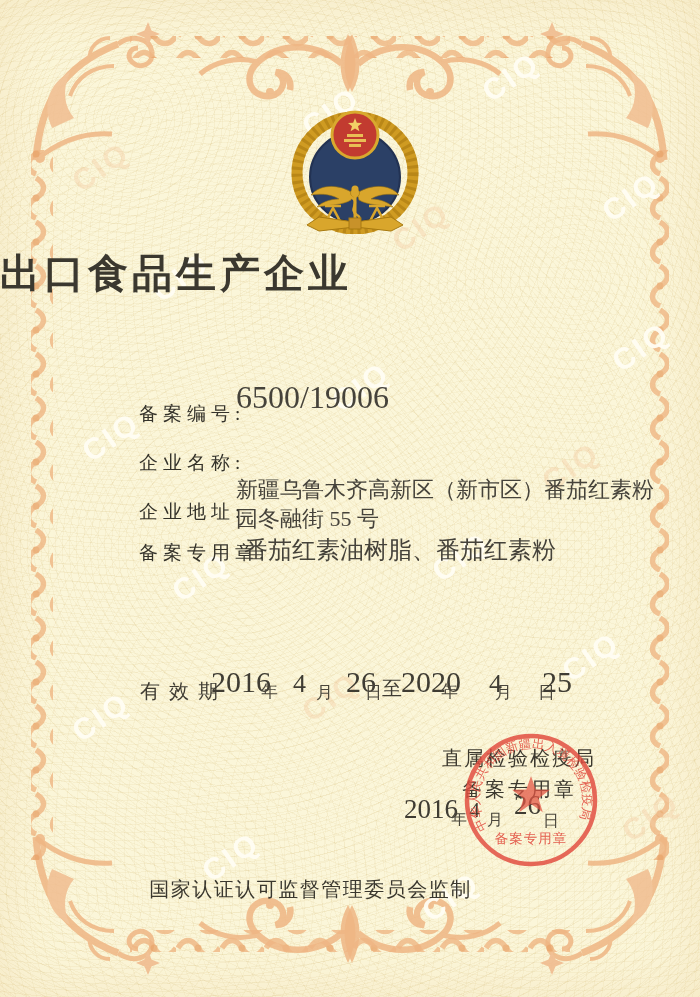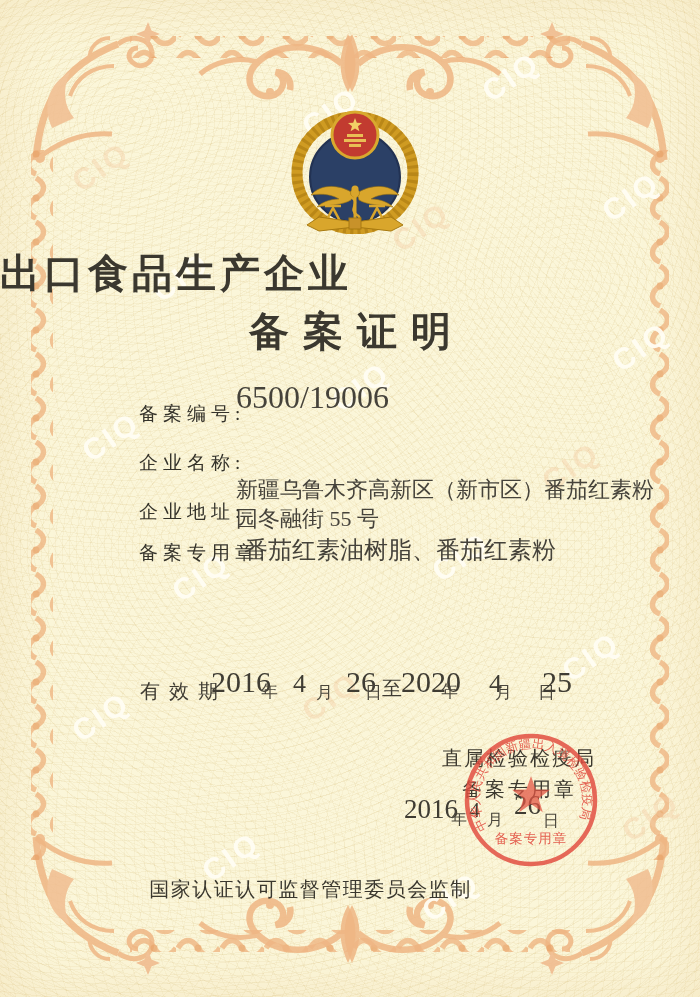--- a/index.html
+++ b/index.html
@@ -142,21 +142,20 @@
     <g>
       <circle cx="66" cy="30" r="23" fill="#c23b30" stroke="#d9a92e" stroke-width="3"></circle>
       <path d="M66 13 l1.8 4.8 5.2 0.3 -4 3.2 1.4 5 -4.4 -2.8 -4.4 2.8 1.4 -5 -4 -3.2 5.2 -0.3 Z" fill="#f2cf66"></path>
       <rect x="58" y="29" width="16" height="3" fill="#e9bf55"></rect>
       <rect x="55" y="34" width="22" height="3" fill="#e9bf55"></rect>
       <rect x="60" y="39" width="12" height="3" fill="#e9bf55"></rect>
     </g>
   </svg>
 
   <div class="title1">出口食品生产企业</div>
-  <div class="title2">备案证明</div>
 
   <div class="flabel" style="left:139px;top:401px">备案编号:</div>
   <div class="fvalue" style="left:236px;top:379px;font-size:32px">6500/19006</div>
 
   <div class="flabel" style="left:139px;top:450px">企业名称:</div>
 
   <div class="flabel" style="left:139px;top:499px">企业地址:</div>
   <div class="fvalue" style="left:236px;top:475px;font-size:22px">新疆乌鲁木齐高新区（新市区）番茄红素粉</div>
   <div class="fvalue" style="left:236px;top:504px;font-size:22px">园冬融街 55 号</div>
 

